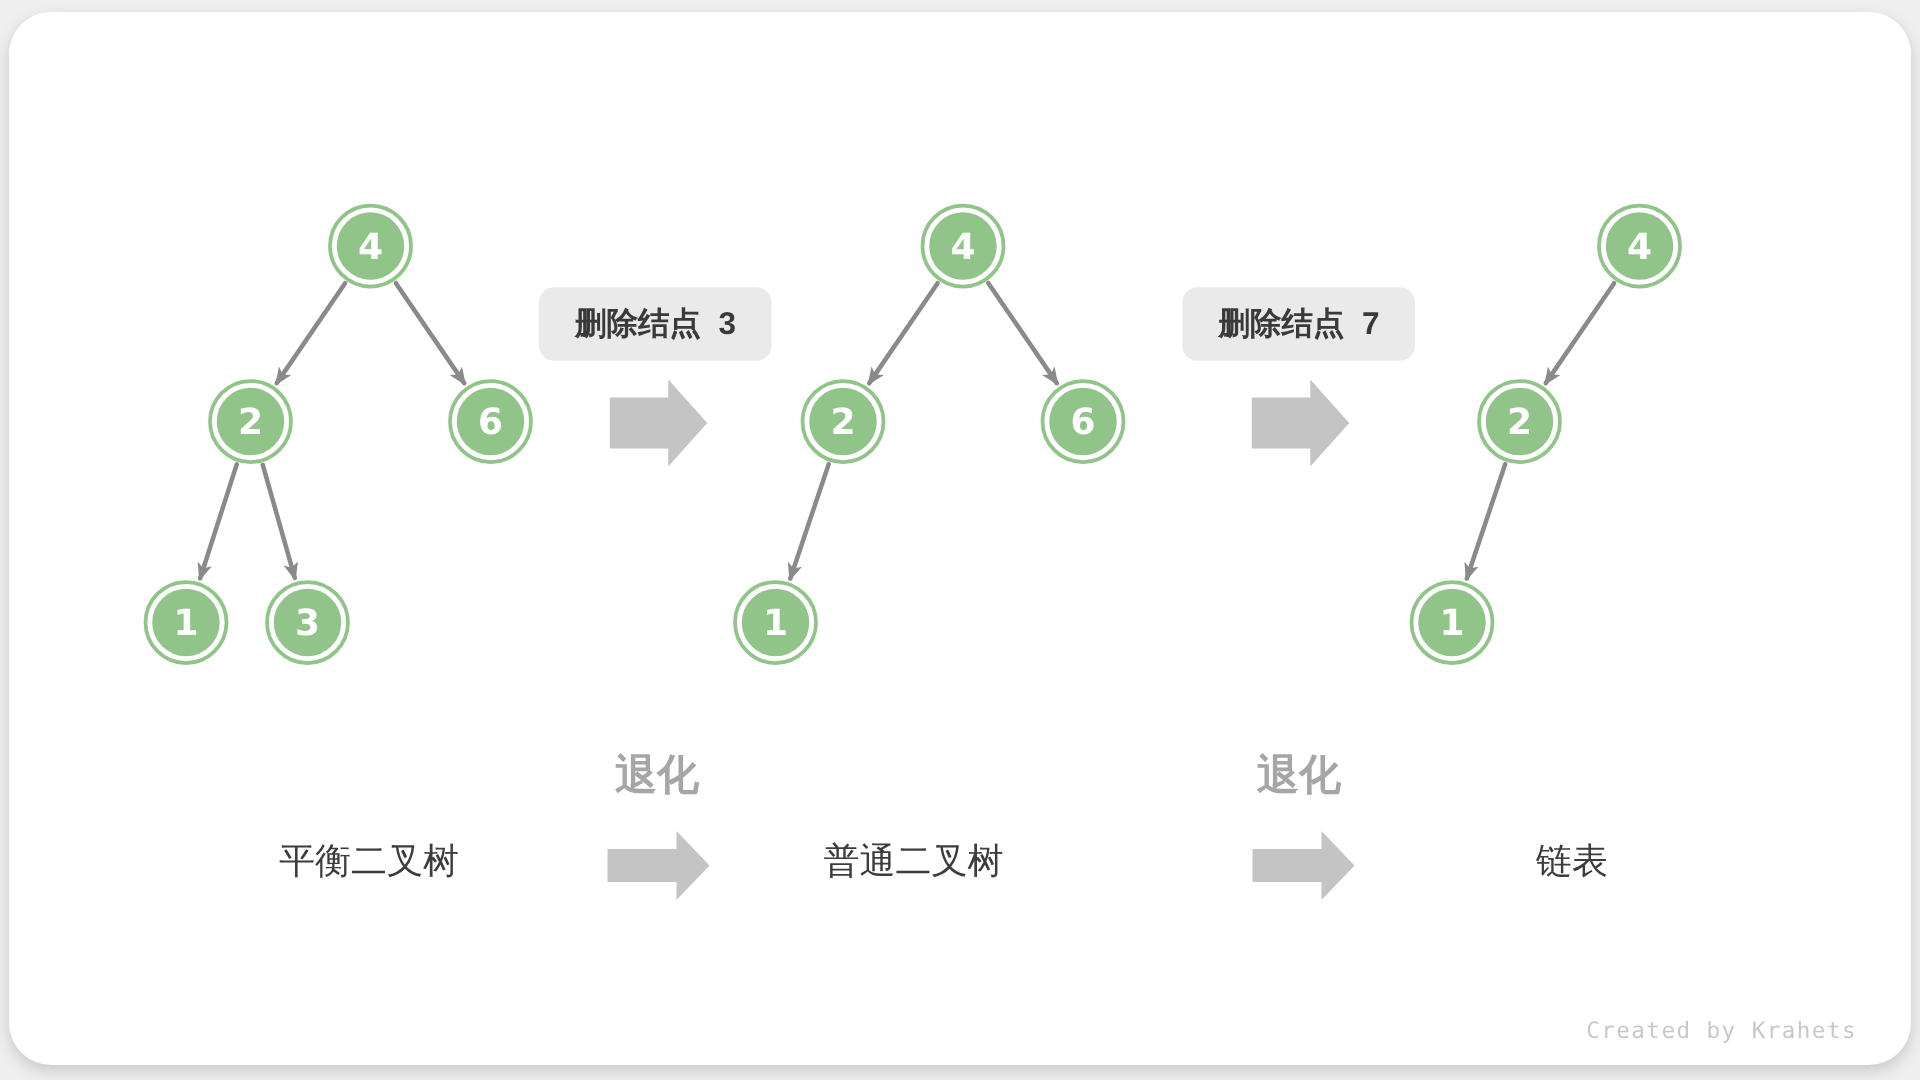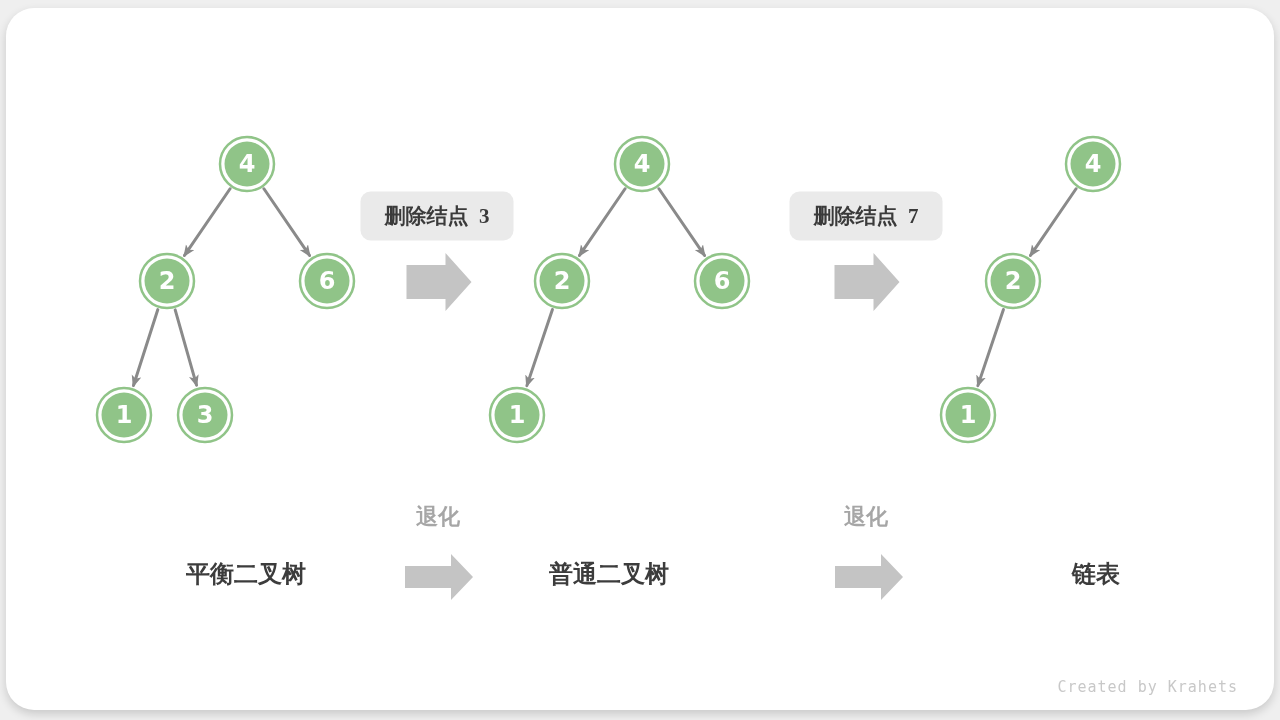--- a/index.html
+++ b/index.html
@@ -16,29 +16,29 @@
   .card{
     position:absolute;left:6px;top:8px;width:1268px;height:702px;
     background:var(--card-bg);border-radius:28px;
     box-shadow:0 4px 10px rgba(0,0,0,0.16);
   }
   .canvas{position:absolute;left:0;top:0;width:1280px;height:720px;}
   .label-box{
     position:absolute;transform:translate(-50%,-50%);
     background:var(--label-bg);color:var(--label-text);
     font-weight:bold;font-size:21px;line-height:1;
-    padding:14px 24px;border-radius:10px;white-space:pre;font-family:Liberation Serif, serif;
+    padding:14px 24px;border-radius:10px;white-space:pre;
   }
   .degrade-caption{
     position:absolute;transform:translate(-50%,-50%);
-    color:var(--caption-text);font-weight:bold;font-size:22px;white-space:pre;
+    color:var(--caption-text);font-weight:bold;font-size:28px;white-space:pre;
   }
   .bottom-label{
     position:absolute;transform:translate(-50%,-50%);
-    color:var(--bottom-text);font-weight:bold;font-size:24px;white-space:pre;
+    color:var(--bottom-text);font-weight:normal;font-size:24px;white-space:pre;
   }
   .credit{
     position:absolute;right:42px;bottom:24px;
     color:var(--credit-text);
     font-family:"DejaVu Sans Mono", monospace;
     font-size:15px;letter-spacing:1px;white-space:pre;margin-top:44px;
   }
 </style>
 </head>
 <body>
@@ -135,15 +135,15 @@
 </svg>
 
 <div class="label-box" style="left: 437px; top: 216px;">删除结点  3</div>
 <div class="label-box" style="left: 866px; top: 216px;">删除结点  7</div>
 
 <div class="degrade-caption" style="left: 438px; top: 517px;">退化</div>
 <div class="degrade-caption" style="left: 866px; top: 517px;">退化</div>
 
 <div class="bottom-label" style="left: 246px; top: 574px;">平衡二叉树</div>
 <div class="bottom-label" style="left: 609px; top: 574px;">普通二叉树</div>
-<div class="bottom-label" style="left: 1096px; top: 574px;">链表</div>
+<div class="bottom-label" style="left: 1048px; top: 574px;">链表</div>
 
 <div class="credit">Created by Krahets</div>
 
 </body></html>

